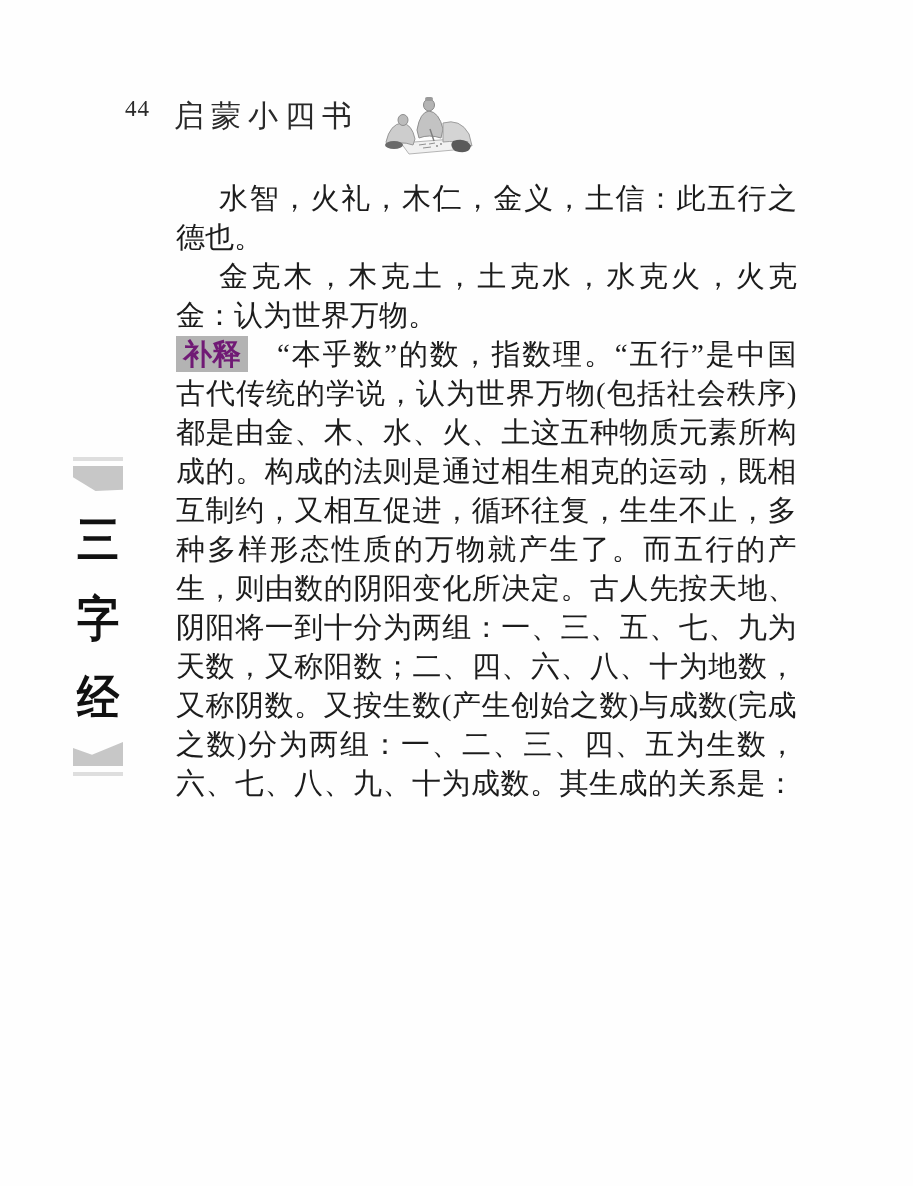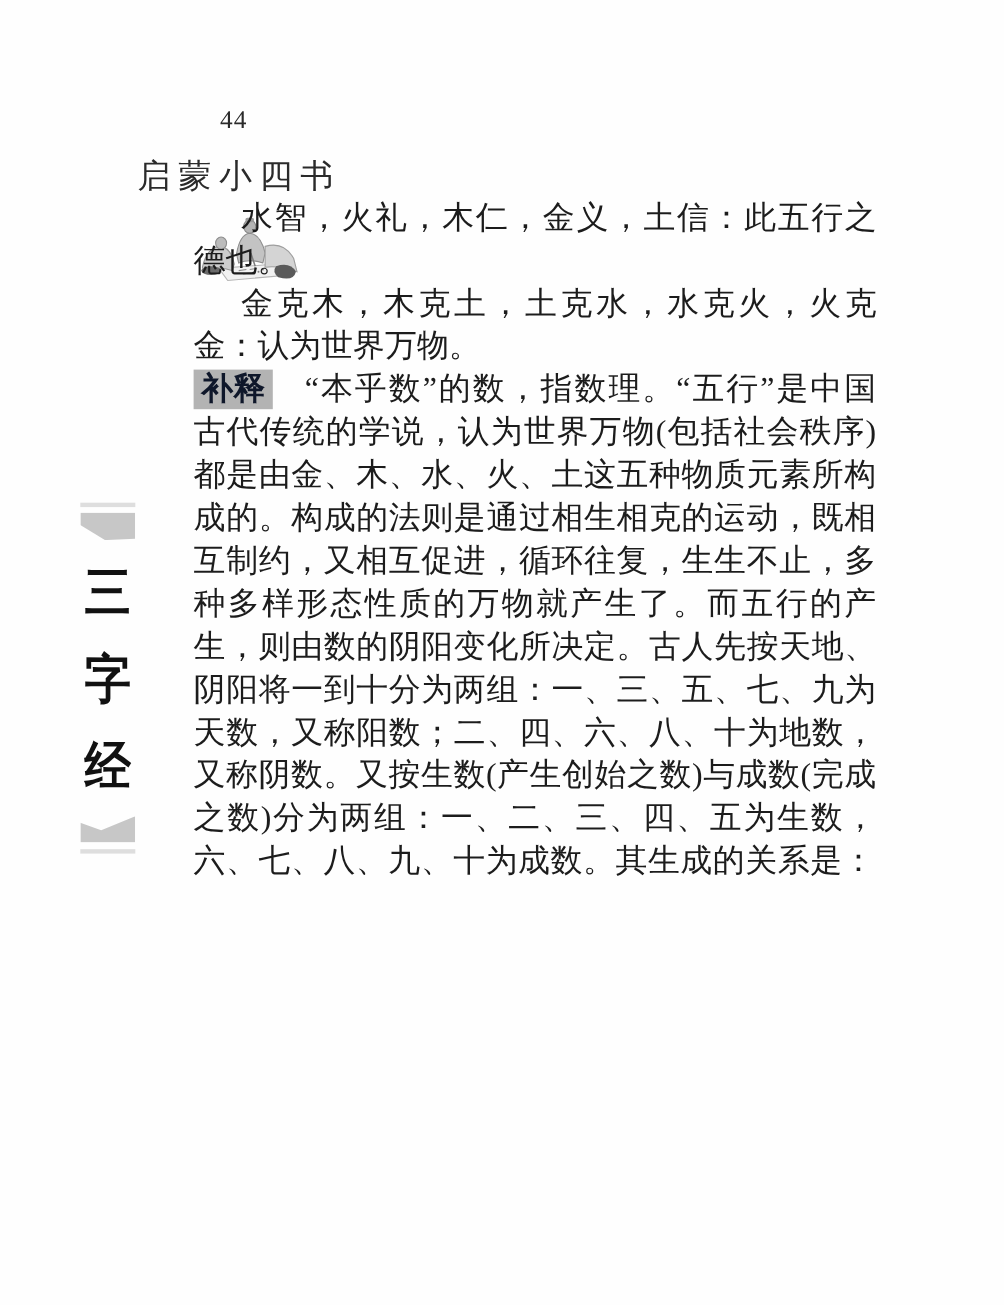--- a/index.html
+++ b/index.html
@@ -13,22 +13,21 @@
     color: #1f1f1f;
     overflow: hidden;
   }
 
   
   .header {
     position: absolute;
     left: 125px;
     top: 96px;
     display: flex;
-    align-items: center;
-    flex-direction: column;
+    align-items: flex-start;
   }
   .page-number {
     font-size: 23px;
     letter-spacing: 1px;
     margin-right: 24px;
     margin-bottom: 18px;
     color: #2a2a2a;
   }
   .book-title {
     font-size: 30px;
@@ -92,21 +91,21 @@
     text-justify: inter-ideograph;
     color: #1c1c1c;
   }
   .classic-para {
     text-indent: 43px;
   }
   .annotation-para { text-indent: 0; }
   .annotation-label {
     display: inline-block;
     background: #b3b3b3;
-    color: #0f172a;
+    color: #701a75;
     font-weight: 700;
     padding: 0 7px;
     margin-right: 29px;
     line-height: 36px;
     text-indent: 0;
   }
   .annotation-body {
     letter-spacing: 0.5px;
   }
   .verse-line {

